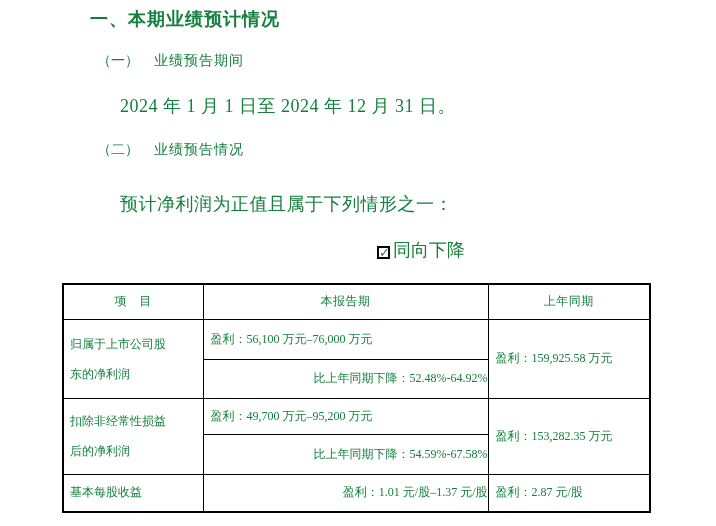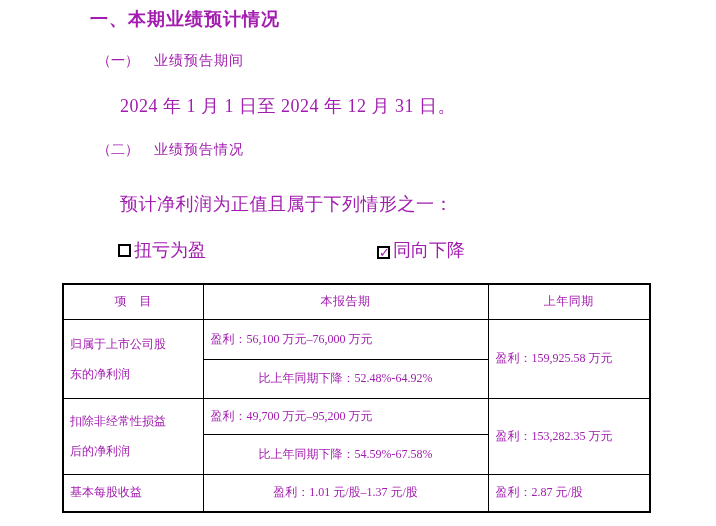--- a/index.html
+++ b/index.html
@@ -1,21 +1,21 @@
 <!DOCTYPE html>
 <html><head>
 <meta charset="utf-8">
 <style>
   * { margin:0; padding:0; box-sizing:border-box; }
   html,body { background:#ffffff; }
   .page {
     position:relative;
     width:716px; height:526px;
     background:#ffffff;
-    color:#a21caf;
+    color:#15803d;
     font-family:"Liberation Serif","DejaVu Serif",serif;
     overflow:hidden;
   }
   .doc-title {
     position:absolute; left:90px; top:7px;
     font-size:18px; font-weight:700; letter-spacing:1px;
   }
   .sec-head { position:absolute; left:97px; font-size:14px; }
   .sec-head .sec-label { margin-left:15px; letter-spacing:1px; }
   .sec1 { top:52px; }
@@ -46,21 +46,21 @@
   table.fc th, table.fc td {
     border:1px solid #000; font-weight:normal; overflow:hidden;
     vertical-align:middle;
   }
   tr.h35{height:35px;} tr.h40{height:40px;} tr.h39{height:39px;}
   tr.h36{height:36px;} tr.h38{height:38px;}
   .th-c { text-align:center; letter-spacing:0.5px; }
   .cell-item { text-align:left; padding-left:6px; white-space:pre-line; line-height:30px; }
   .cell-item-single { text-align:left; padding-left:6px; }
   .cell-left { text-align:left; padding-left:7px; }
-  .cell-center { text-align:center;font-family:Liberation Serif, serif; }
+  .cell-center { text-align:right;font-family:Liberation Serif, serif; }
 </style>
 </head>
 <body>
 
 <div class="page">
 
   <div class="doc-title">一、本期业绩预计情况</div>
 
   <div class="sec-head sec1">
     <span>（一）</span><span class="sec-label">业绩预告期间</span>
@@ -68,23 +68,20 @@
 
   <div class="body-line date-line">2024 年 1 月 1 日至 2024 年 12 月 31 日。</div>
 
   <div class="sec-head sec2">
     <span>（二）</span><span class="sec-label">业绩预告情况</span>
   </div>
 
   <div class="body-line cond-line">预计净利润为正值且属于下列情形之一：</div>
 
   <div class="cb-row">
-    <span class="cb-opt cb-opt1">
-      <span class="cb"><span class="mark"></span></span><span>扭亏为盈</span>
-    </span>
     <span class="cb-opt cb-opt3">
       <span class="cb"><span class="mark">✓</span></span><span>同向下降</span>
     </span>
   </div>
 
   <table class="fc">
     <colgroup>
       <col style="width:140px">
       <col style="width:285px">
       <col style="width:162px">

